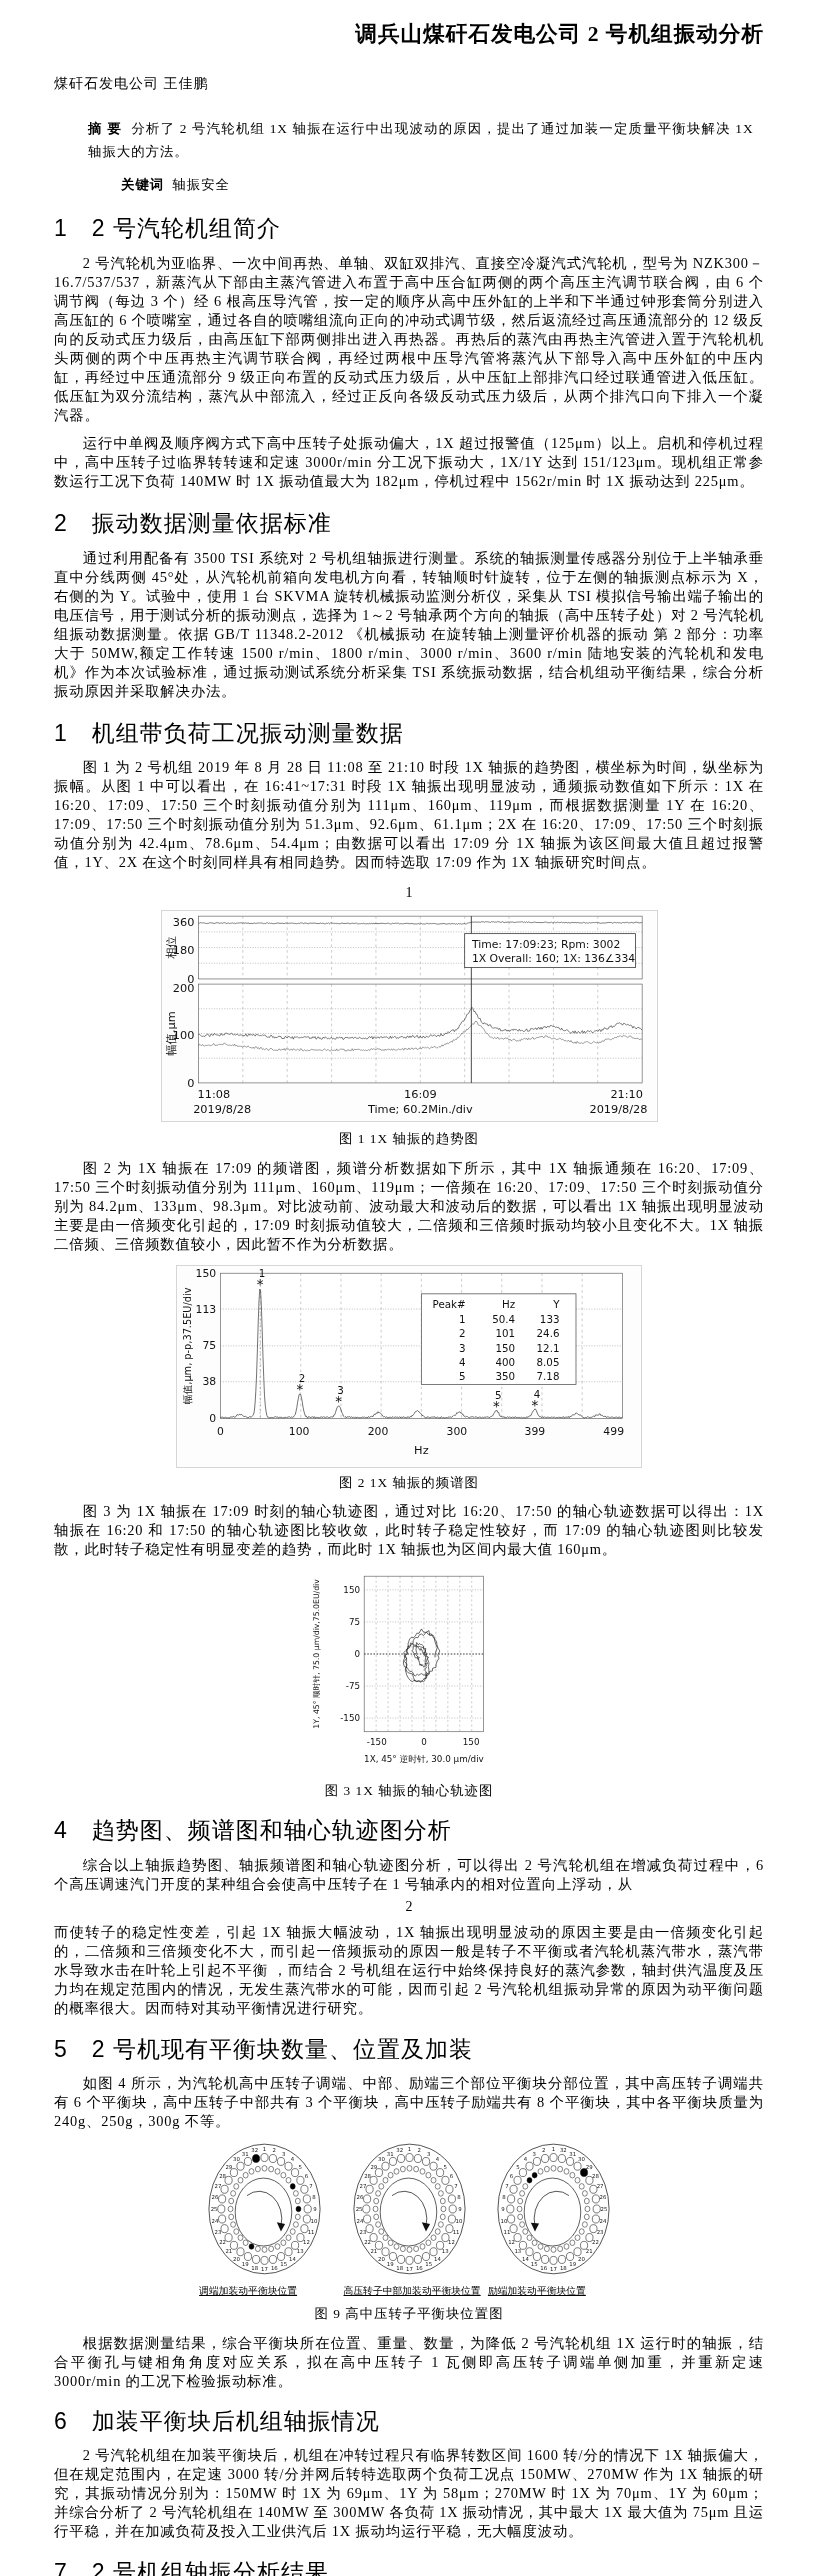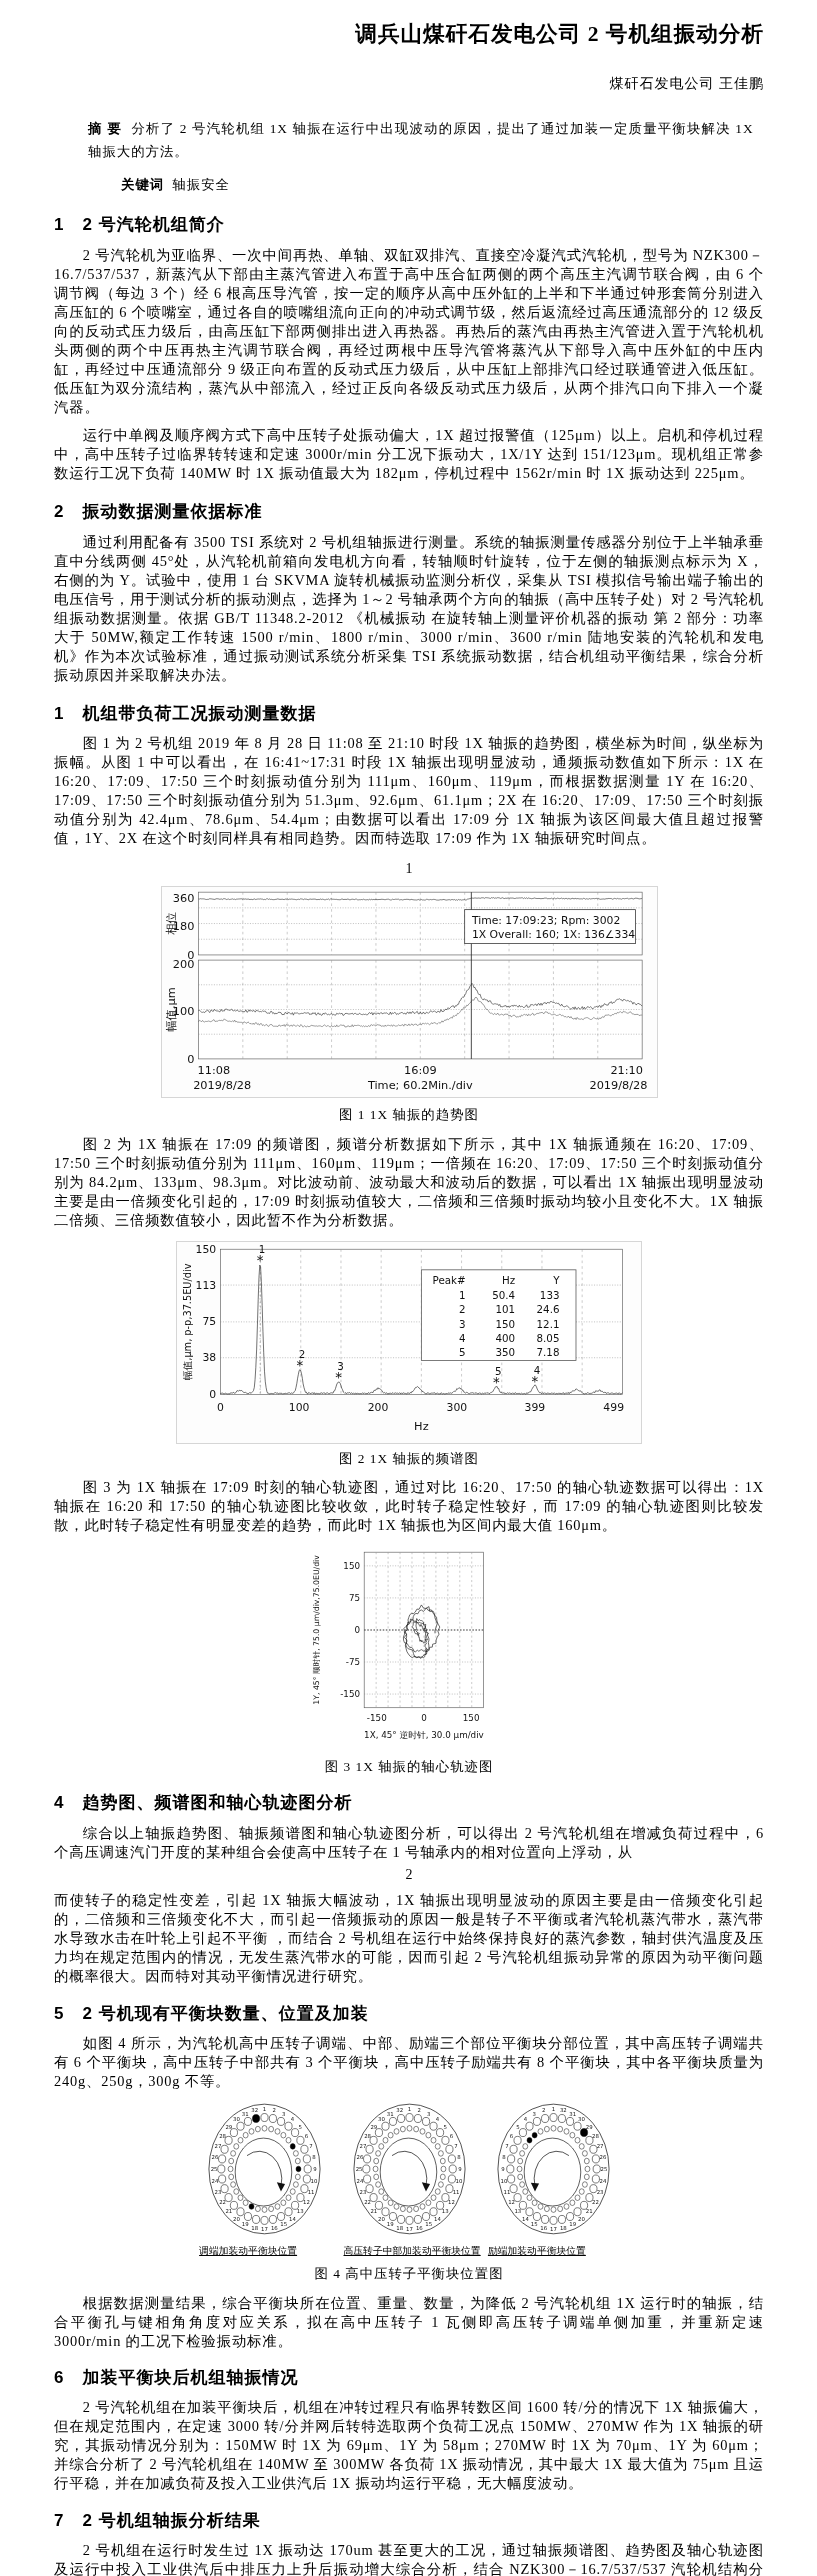--- a/index.html
+++ b/index.html
@@ -2,26 +2,26 @@
 <html style="font-size:8.2px"><head>
 <meta charset="utf-8">
 <style>
   html,body{margin:0;padding:0;background:#fff;}
   .page{
     position:relative;width:818px;height:2866px;background:#ffffff;color:#000;
     font-family:"Liberation Serif","DejaVu Serif",serif;
     box-sizing:border-box;padding:18.5px 54px 0 54px;overflow:hidden;
   }
   .doc-title{margin-top:0;text-align:right;font-size:21.6px;font-weight:700;letter-spacing:1px;}
-  .byline{margin-top:27px;text-align:right;font-size:14px;letter-spacing:1px;}
+  .byline{margin-top:27px;text-align:left;font-size:14px;letter-spacing:1px;}
   .abstract{margin:24px 10.3px 0 34px;font-size:13.4px;line-height:23px;letter-spacing:1px;text-align:justify;}
   .abstract .lbl{font-weight:700;font-family:"Liberation Sans",sans-serif;margin-right:9.3px;}
   .keywords{margin:10.3px 10.3px 0 67px;font-size:13.4px;line-height:23px;letter-spacing:1px;}
   .keywords .lbl{font-weight:700;font-family:"Liberation Sans",sans-serif;margin-right:8.2px;}
-  h2.sec{margin:17.5px 0 0 0;font-size:17px;font-weight:700;letter-spacing:1px;
+  h2.sec{margin:17.5px 0 0 0;font-size:23px;font-weight:400;letter-spacing:1px;
     font-family:"Liberation Sans","DejaVu Sans",sans-serif;}
   p.para{margin:9.3px 0 0 0;font-size:14.4px;line-height:19px;letter-spacing:0.8px;
     text-align:justify;text-indent:2em;}
   p.para.noindent{text-indent:0;}
   .pagenum{margin-top:12.4px;text-align:center;font-size:14px;}
   .fig{margin-top:9.3px;text-align:center;text-decoration:underline;}
   .fig-caption{margin-top:6.2px;text-align:center;font-size:13.4px;letter-spacing:1px;}
   .shot{background:#fdfdfd;border:0.5px solid #d6d6d6;}
   .wheel-row{display:flex;justify-content:center;gap:13.4px;align-items:flex-start;}
   .wheel-cell{width:131px;}
@@ -522,21 +522,21 @@
               <ellipse cx="141.3875870493548" cy="37.921471959676964" rx="7" ry="7.8" fill="#fff" stroke="#111" stroke-width="1.1"></ellipse>
               <ellipse cx="137.8759612530645" cy="58.517962848144805" rx="4.8" ry="5.4" fill="#fff" stroke="#111" stroke-width="1"></ellipse>
               <text x="144.11885155758063" y="26.228907473225277" font-size="10.5" font-family="DejaVu Sans, Liberation Sans, sans-serif" text-anchor="middle">32</text>
               <path d="M 155 110 A 44 54 0 0 0 89 170" fill="none" stroke="#111" stroke-width="1.4"></path>
               <polygon points="89,180 81,163 97,164" fill="#111"></polygon>
             </svg></div>
         <div class="wheel-cap">励端加装动平衡块位置</div>
       </div>
     </div>
   </div>
-  <div class="fig-caption" style="margin-top:7.2px">图 4  高中压转子平衡块位置图</div>
+  <div class="fig-caption" style="margin-top:7.2px">图 9  高中压转子平衡块位置图</div>
 
   <p class="para" style="margin-top:10.3px">根据数据测量结果，综合平衡块所在位置、重量、数量，为降低 2 号汽轮机组 1X 运行时的轴振，结合平衡孔与键相角角度对应关系，拟在高中压转子 1 瓦侧即高压转子调端单侧加重，并重新定速 3000r/min 的工况下检验振动标准。</p>
 
   <h2 class="sec" style="margin-top:15.5px">6　加装平衡块后机组轴振情况</h2>
   <p class="para">2 号汽轮机组在加装平衡块后，机组在冲转过程只有临界转数区间 1600 转/分的情况下 1X 轴振偏大，但在规定范围内，在定速 3000 转/分并网后转特选取两个负荷工况点 150MW、270MW 作为 1X 轴振的研究，其振动情况分别为：150MW 时 1X 为 69μm、1Y 为 58μm；270MW 时 1X 为 70μm、1Y 为 60μm；并综合分析了 2 号汽轮机组在 140MW 至 300MW 各负荷 1X 振动情况，其中最大 1X 最大值为 75μm 且运行平稳，并在加减负荷及投入工业供汽后 1X 振动均运行平稳，无大幅度波动。</p>
 
   <h2 class="sec" style="margin-top:15.5px">7　2 号机组轴振分析结果</h2>
   <p class="para">2 号机组在运行时发生过 1X 振动达 170um 甚至更大的工况，通过轴振频谱图、趋势图及轴心轨迹图及运行中投入工业供汽后中排压力上升后振动增大综合分析，结合 NZK300－16.7/537/537 汽轮机结构分析，机组运行中可能由于运行周期长而发生本体部件脱落（例如围带）造成转子不平衡或增减负荷时发生气流激振而造成机组振动大。在改变汽轮机某一高压调速汽门开度时有抑制转子轴心紊乱的作用，使振动重新趋于平稳。而只有解决转子的动平衡问题才能保证机组的长期稳定运行。因此，在本次加装平衡块后机组在各负荷工况下 1X 振动明显趋于平稳并有下降趋势。而要想解决 2 号机组振动的根本性问题，还需对汽轮机各部件进行全面细致的检查，找到影响动平衡的根本原因，并制定保证 2 号汽轮机组稳定运行及防止轴振大的措施。预防为主，防患于未然。</p>
 
 </div>

